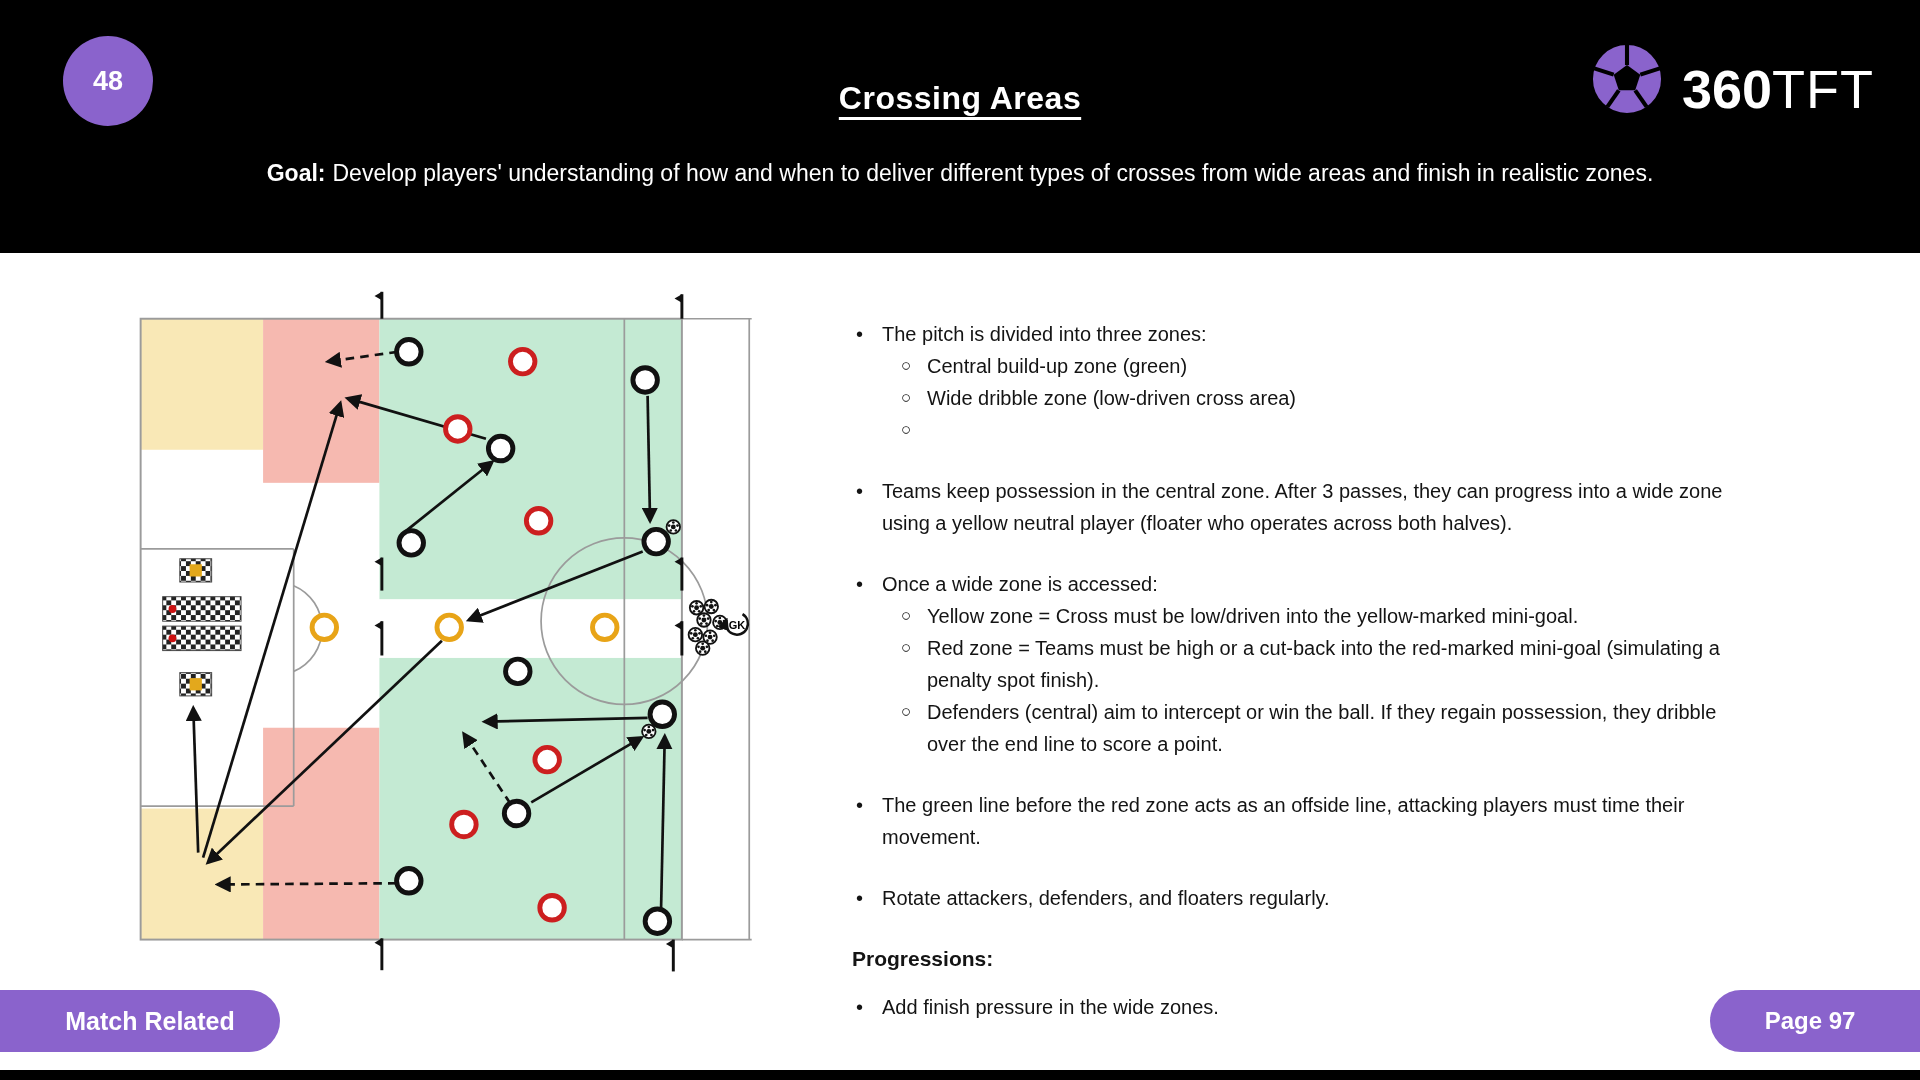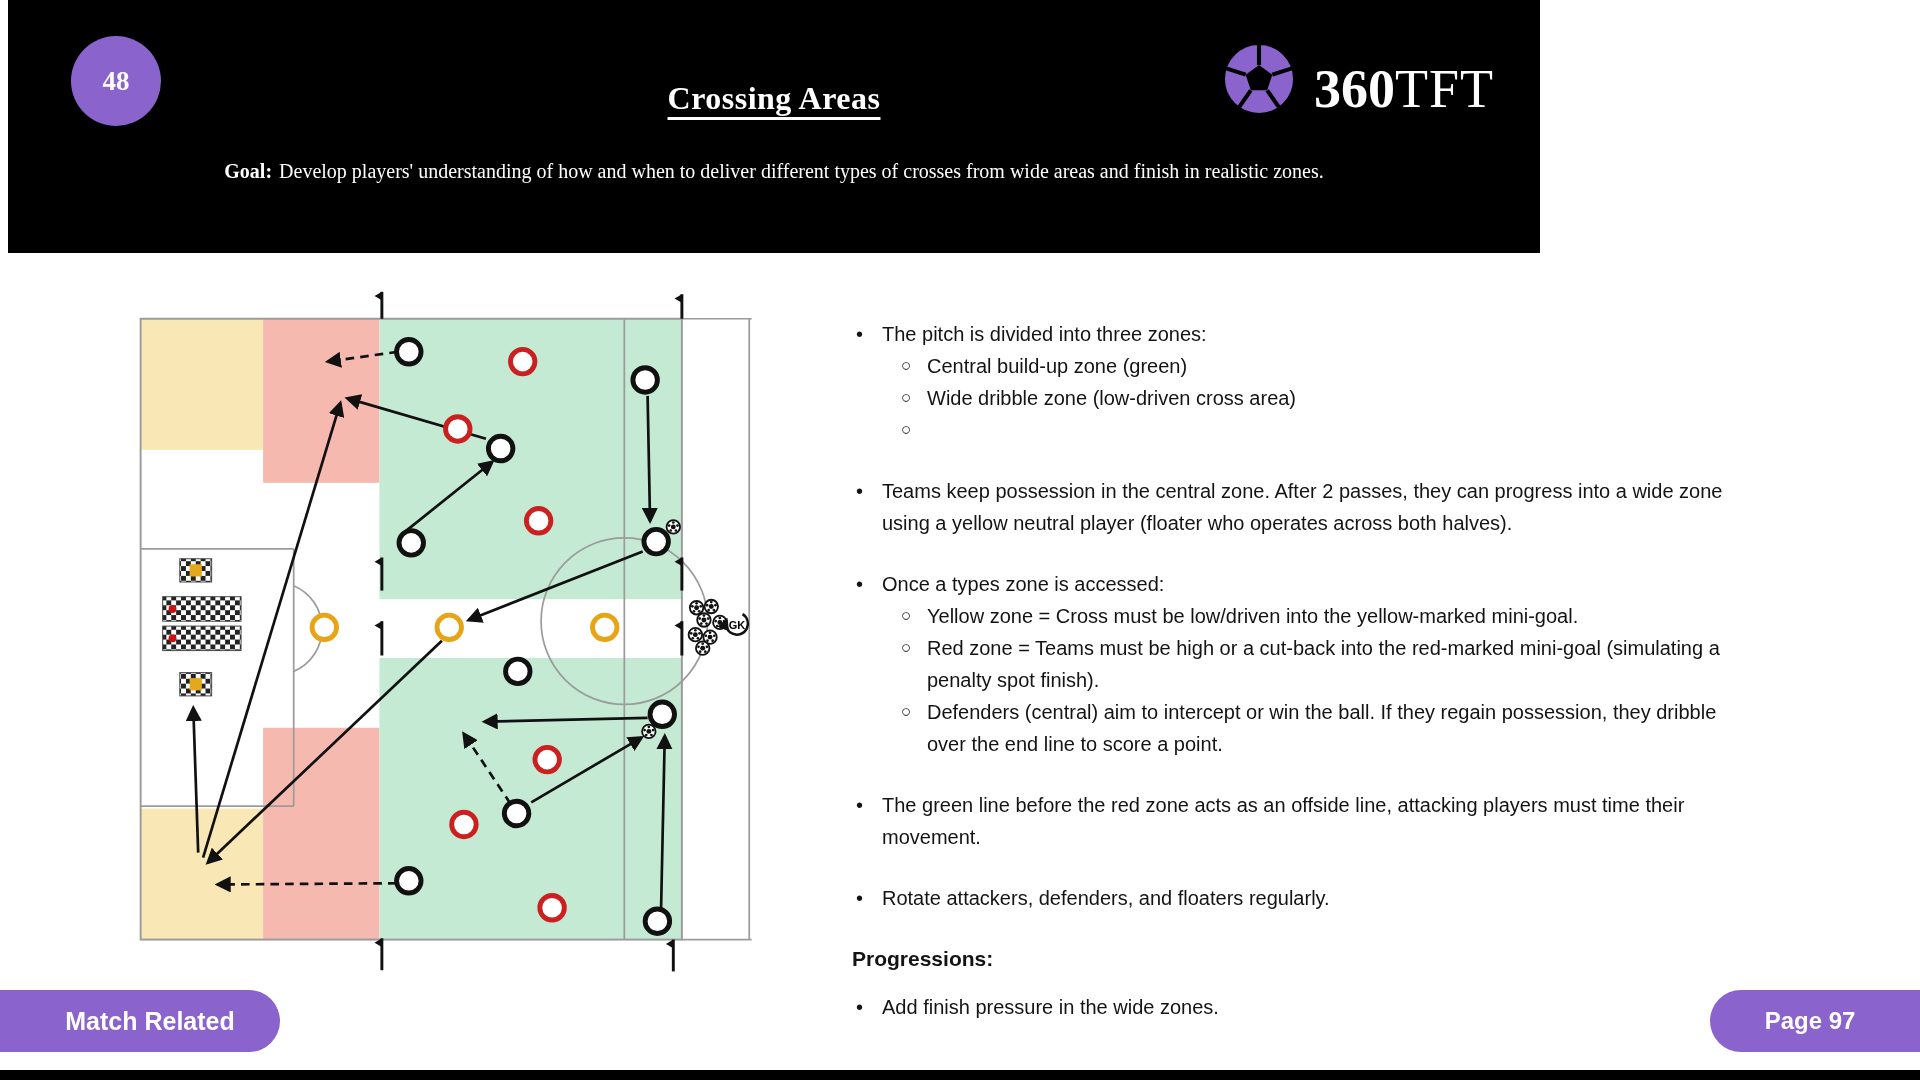--- a/index.html
+++ b/index.html
@@ -1,32 +1,32 @@
 <!DOCTYPE html>
 <html><head>
 <meta charset="utf-8">
 <style>
   html,body{margin:0;padding:0;}
   body{
     width:1920px;height:1080px;position:relative;overflow:hidden;
     background:#ffffff;font-family:"Liberation Sans",sans-serif;color:#111;
   }
   
-  header{position:absolute;top:0;left:8px;width:1532px;height:253px;background:#000;color:#fff;font-family:Liberation Serif, serif;}
+  header{position:absolute;top:0;left:0;width:1920px;height:253px;background:#000;color:#fff;}
   .badge{
     position:absolute;left:63px;top:36px;width:90px;height:90px;border-radius:50%;
     background:#8a63cc;display:flex;align-items:center;justify-content:center;
     font-size:27px;font-weight:bold;
   }
   h1{
     position:absolute;top:80px;left:0;width:100%;margin:0;text-align:center;
     font-size:32px;font-weight:bold;letter-spacing:.5px;
     text-decoration:underline;text-decoration-thickness:3px;text-underline-offset:8px;
   }
-  .goal{position:absolute;top:160px;left:0;width:100%;margin:0;text-align:center;font-size:20px;}
+  .goal{position:absolute;top:160px;left:0;width:100%;margin:0;text-align:center;font-size:23px;}
   .goal strong{margin-right:7px;}
   .logo{position:absolute;right:46px;top:38px;display:flex;align-items:flex-end;gap:14px;}
   .logo svg{width:82px;height:82px;}
   .logo-text{font-size:54px;color:#fff;}
   .logo-text b{font-weight:bold;}
   .logo-text span{font-weight:normal;letter-spacing:1px;}
   
   #pitch{position:absolute;left:122px;top:282px;width:772px;height:698px;}
   .instructions{position:absolute;left:852px;top:318px;width:875px;font-size:20px;line-height:32px;color:#141414;}
   .group{margin:0 0 29px 0;}
@@ -235,27 +235,27 @@
           <span class="mark">○</span>
           <span class="txt">Wide dribble zone (low-driven cross area)</span>
         </div>
         <div class="row sub">
           <span class="mark">○</span>
         </div>
       </div>
       <div class="group">
         <div class="row">
           <span class="mark">•</span>
-          <span class="txt">Teams keep possession in the central zone. After 2 passes, they can progress into a wide zone using a yellow neutral player (floater who operates across both halves).</span>
-        </div>
-      </div>
-      <div class="group">
-        <div class="row">
-          <span class="mark">•</span>
-          <span class="txt">Once a types zone is accessed:</span>
+          <span class="txt">Teams keep possession in the central zone. After 3 passes, they can progress into a wide zone using a yellow neutral player (floater who operates across both halves).</span>
+        </div>
+      </div>
+      <div class="group">
+        <div class="row">
+          <span class="mark">•</span>
+          <span class="txt">Once a wide zone is accessed:</span>
         </div>
         <div class="row sub">
           <span class="mark">○</span>
           <span class="txt">Yellow zone = Cross must be low/driven into the yellow-marked mini-goal.</span>
         </div>
         <div class="row sub">
           <span class="mark">○</span>
           <span class="txt">Red zone = Teams must be high or a cut-back into the red-marked mini-goal (simulating a penalty spot finish).</span>
         </div>
         <div class="row sub">

